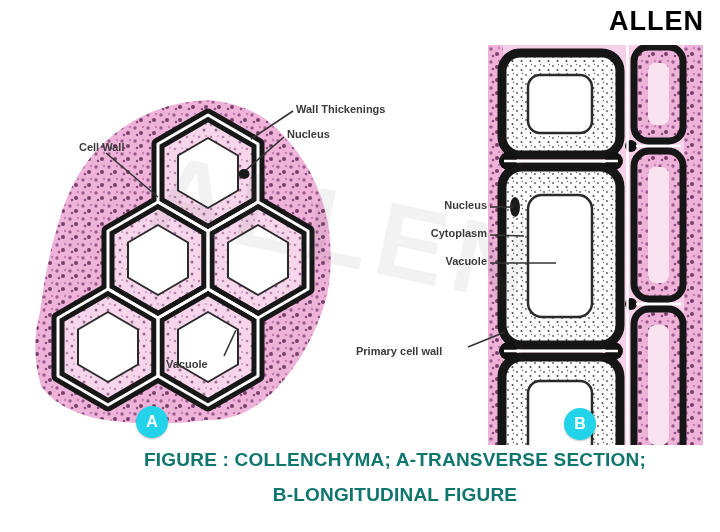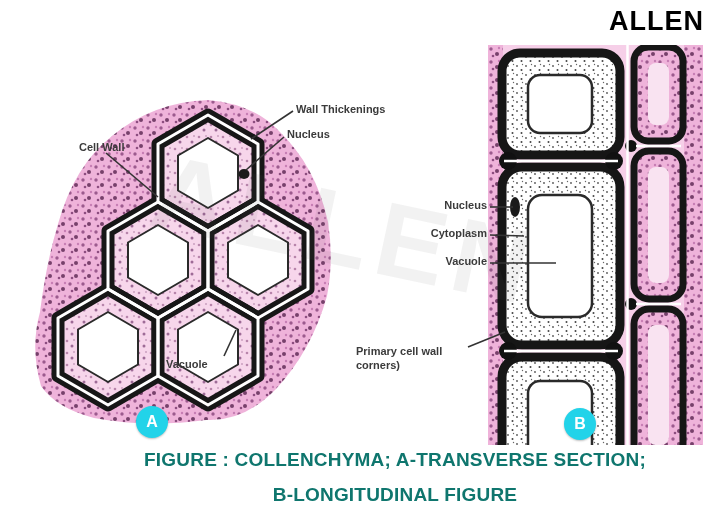--- a/index.html
+++ b/index.html
@@ -145,21 +145,20 @@
   <div class="label" style="left:296px;top:103px;">Wall Thickenings</div>
   <div class="label" style="left:287px;top:128px;">Nucleus</div>
   <div class="label" style="left:36px;top:141px;margin-left:43px;">Cell Wall</div>
   <div class="label" style="left:166px;top:358px;">Vacuole</div>
 
   <div class="label" style="right:233px;top:199px;">Nucleus</div>
   <div class="label" style="right:233px;top:227px;">Cytoplasm</div>
   <div class="label" style="right:233px;top:255px;">Vacuole</div>
   <div class="label label-center" style="left:356px;top:344px;width:140px;">
     <div>Primary cell wall</div>
-    <div>corners)</div>
   </div>
 
   <div class="badge" style="left:136px;top:406px;">A</div>
   <div class="badge" style="left:564px;top:408px;">B</div>
 
   <div class="caption" style="top:449px;">FIGURE : COLLENCHYMA; A-TRANSVERSE SECTION;</div>
   <div class="caption" style="top:484px;">B-LONGITUDINAL FIGURE</div>
 </div>
 
 </body></html>

